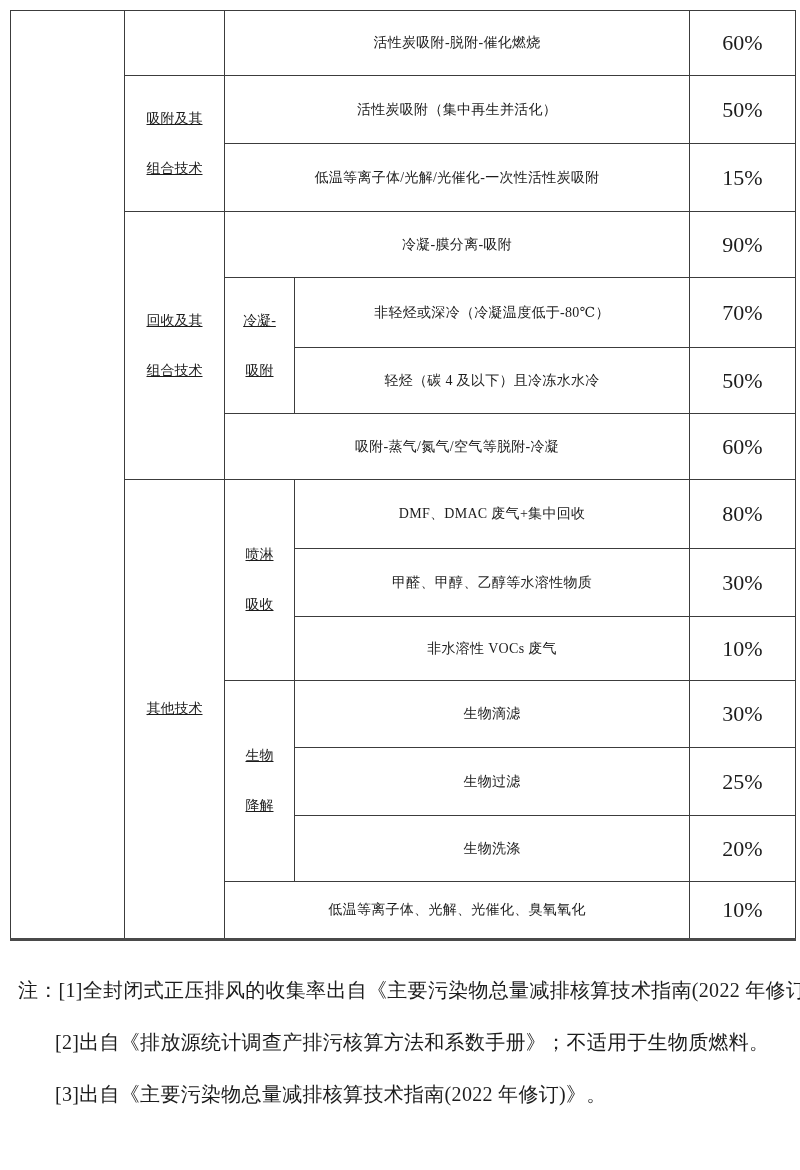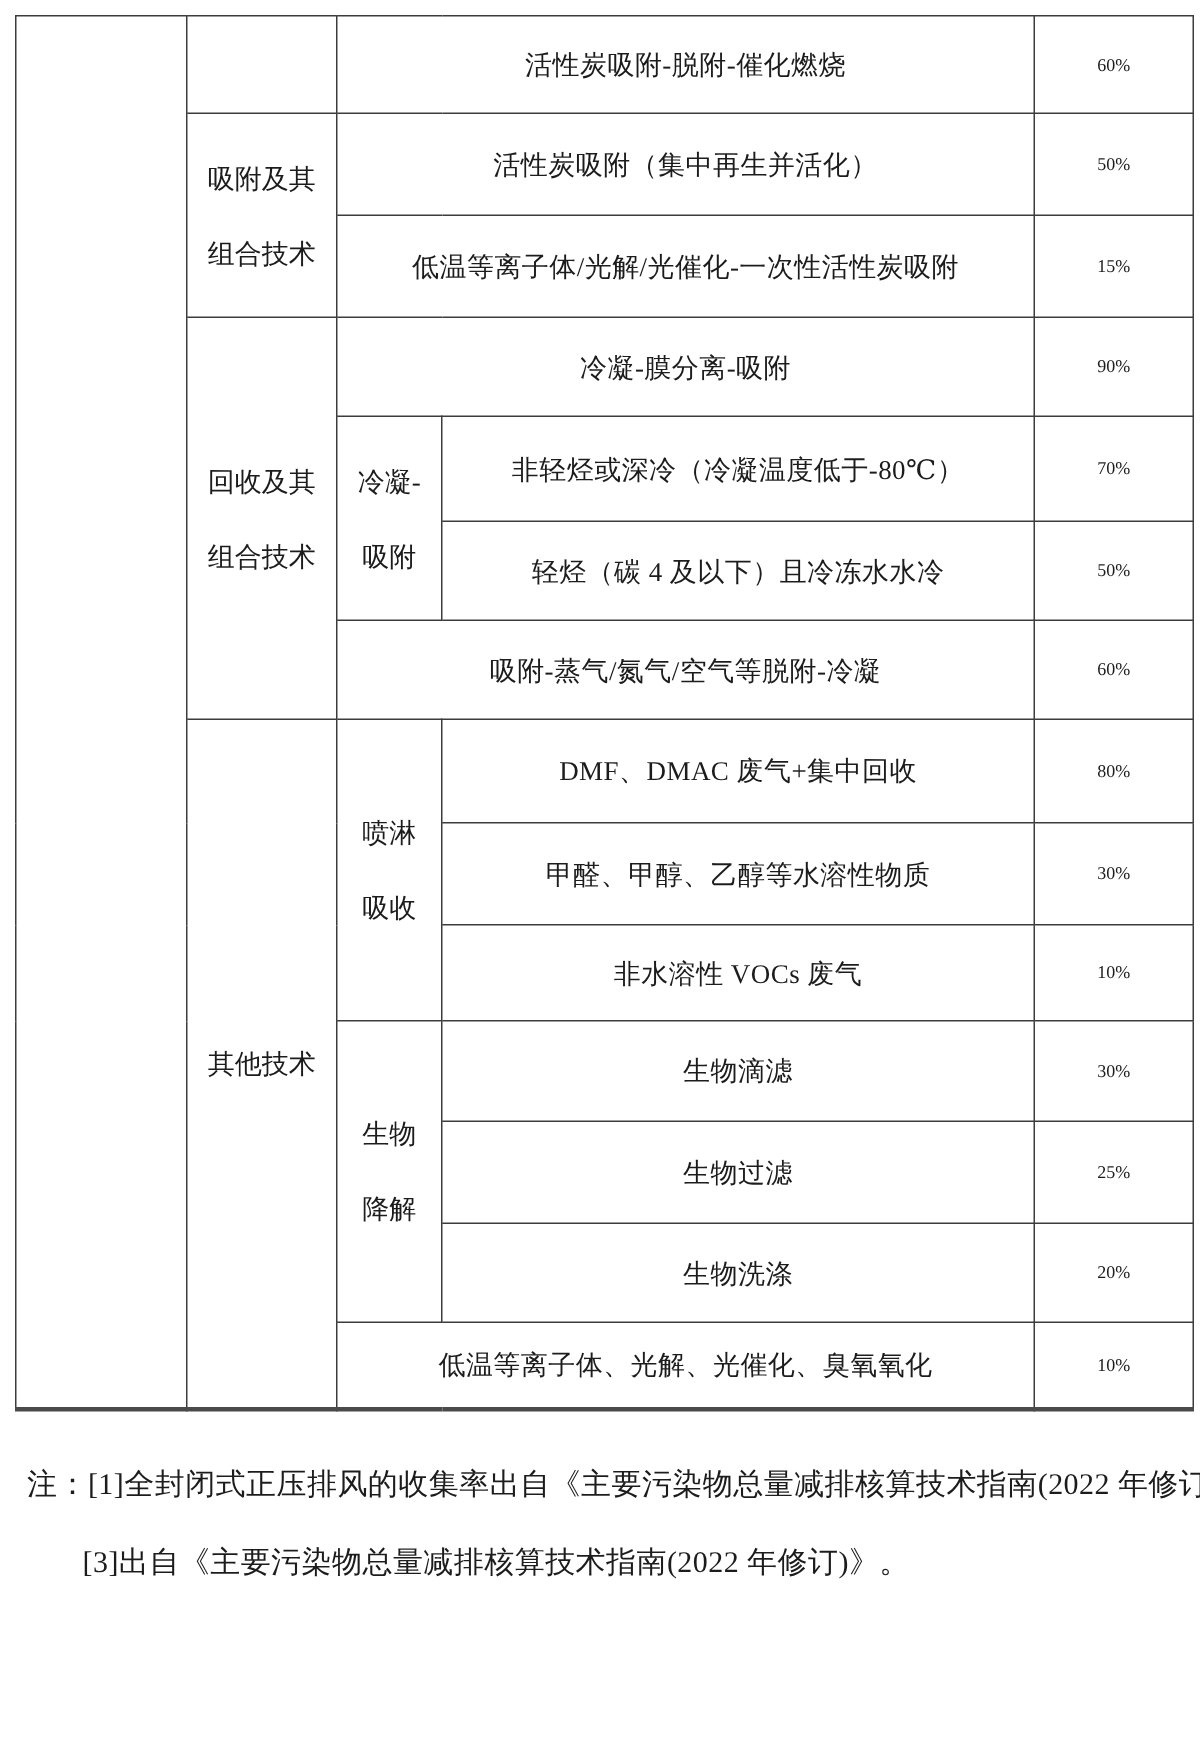--- a/index.html
+++ b/index.html
@@ -17,34 +17,35 @@
     left:10px;top:10px;
     width:785px;
     border-collapse:collapse;
     table-layout:fixed;
   }
   .doc-table td{
     border:1.5px solid #3c3c3c;
     padding:0;
     text-align:center;
     vertical-align:middle;
-    font-size:18px;
+    font-size:14px;
     color:#1c1c1c;
     overflow:hidden;
   }
   .doc-table tr.thick-top > td{
     border-top:1px solid #737373;
   }
   .doc-table{border-bottom:3.5px solid #4a4a4a;}
   td.vlabel{
     white-space:pre-line;
     line-height:50px;
+    text-decoration:underline;
   }
   td.desc{letter-spacing:0.3px;}
-  td.pct{font-size:12px;}
+  td.pct{font-size:22px;}
   
   .notes{
     position:absolute;
     left:18px;right:12px;top:955px;
     padding-top:9px;
   }
   .notes p{
     margin:0;
     height:52px;
     line-height:52px;
@@ -133,14 +134,15 @@
     </tr>
     <tr style="height:58px">
       <td class="desc" colspan="2">低温等离子体、光解、光催化、臭氧氧化</td>
       <td class="pct">10%</td>
     </tr>
   </tbody>
 </table>
 
 <div class="notes">
   <p>注：[1]全封闭式正压排风的收集率出自《主要污染物总量减排核算技术指南(2022 年修订)》；</p>
+  <p class="indent">[2]出自《排放源统计调查产排污核算方法和系数手册》；不适用于生物质燃料。</p>
   <p class="indent">[3]出自《主要污染物总量减排核算技术指南(2022 年修订)》。</p>
 </div>
 
 </body></html>

